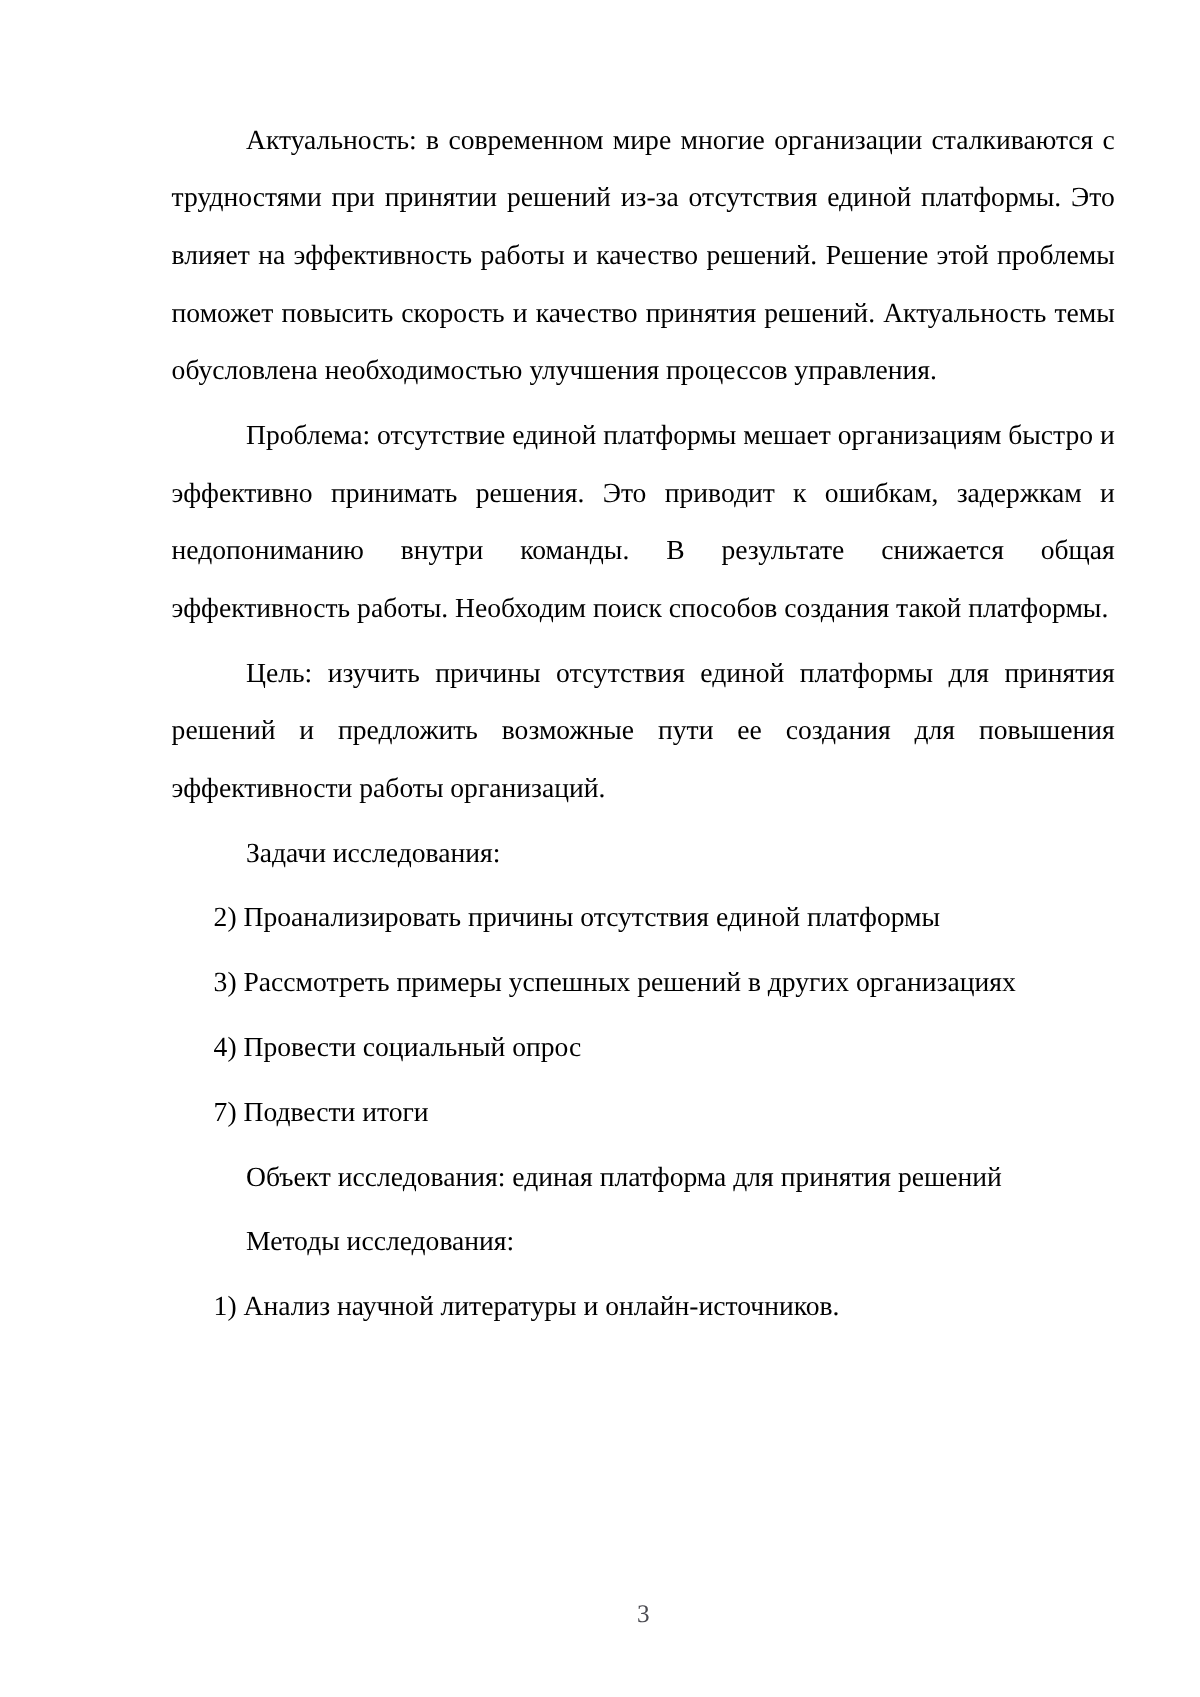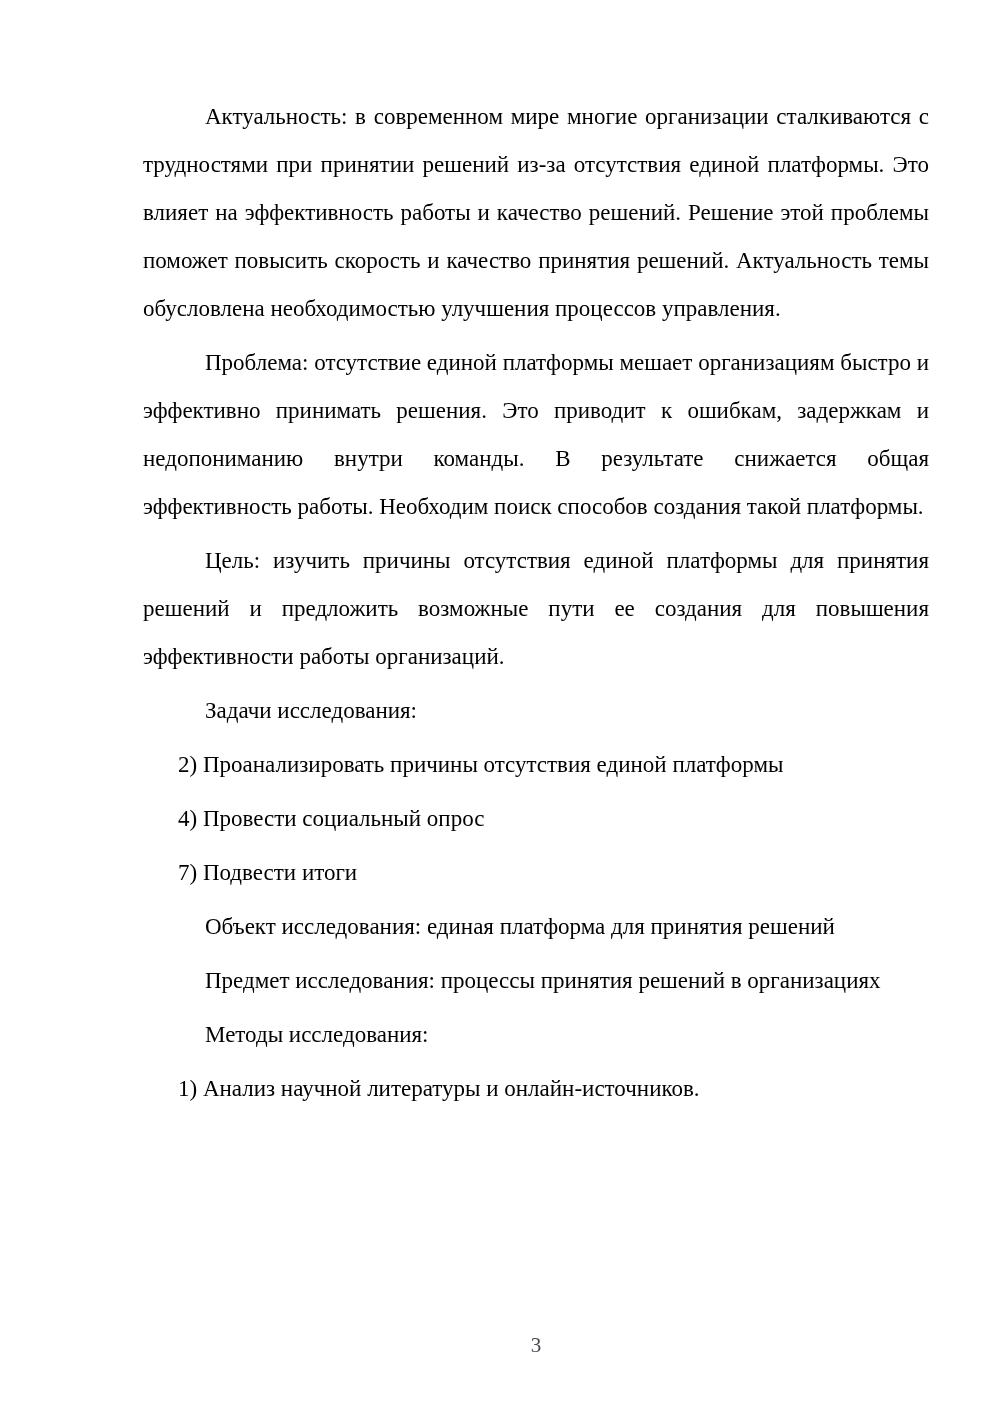--- a/index.html
+++ b/index.html
@@ -56,22 +56,22 @@
 <body>
 
 <div class="page">
   <div class="content">
     <div>
         <p class="body">Актуальность: в современном мире многие организации сталкиваются с трудностями при принятии решений из-за отсутствия единой платформы. Это влияет на эффективность работы и качество решений. Решение этой проблемы поможет повысить скорость и качество принятия решений. Актуальность темы обусловлена необходимостью улучшения процессов управления.</p>
         <p class="body">Проблема: отсутствие единой платформы мешает организациям быстро и эффективно принимать решения. Это приводит к ошибкам, задержкам и недопониманию внутри команды. В результате снижается общая эффективность работы. Необходим поиск способов создания такой платформы.</p>
         <p class="body">Цель: изучить причины отсутствия единой платформы для принятия решений и предложить возможные пути ее создания для повышения эффективности работы организаций.</p>
         <p class="body">Задачи исследования:</p>
         <p class="list">2) Проанализировать причины отсутствия единой платформы</p>
+        <p class="list">3) Рассмотреть примеры успешных решений в других организациях</p>
         <p class="list">4) Провести социальный опрос</p>
         <p class="list">7) Подвести итоги</p>
         <p class="body">Объект исследования: единая платформа для принятия решений</p>
-        <p class="body">Предмет исследования: процессы принятия решений в организациях</p>
         <p class="body">Методы исследования:</p>
         <p class="list">1) Анализ научной литературы и онлайн-источников.</p>
       </div>
   </div>
   <div class="page-number">3</div>
 </div>
 
 </body></html>

